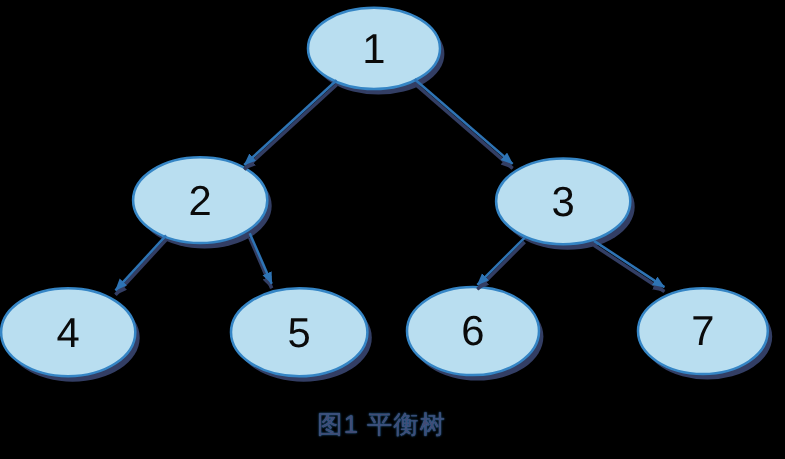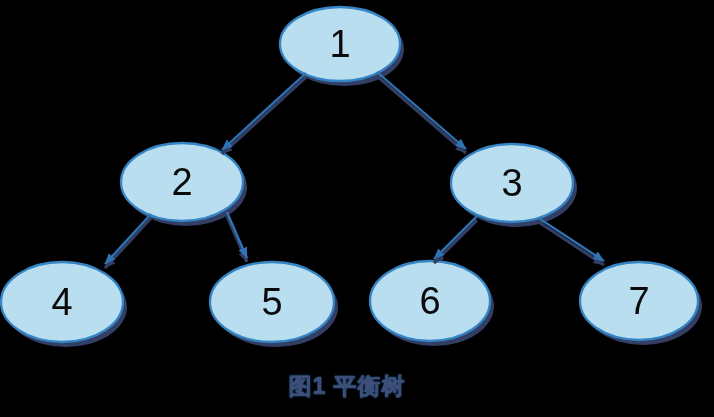--- a/index.html
+++ b/index.html
@@ -29,21 +29,21 @@
     fill: #0a0a0a;
   }
   .caption {
     position: absolute;
     top: 371px;
     left: 0;
     width: 694px;
     text-align: center;
     font-family: "Liberation Sans", sans-serif;
     font-size: 23px;
-    font-weight: bold;
+    font-weight: normal;
     letter-spacing: 1px;
     color: #414c74;
     text-shadow: 0 0 2px rgba(46, 116, 181, 0.9), 0 0 1px rgba(60, 130, 200, 0.9);
   }
 </style>
 </head>
 <body>
 
 <div class="stage">
   <svg id="tree-svg" width="714" height="417" viewBox="0 0 714 417">

